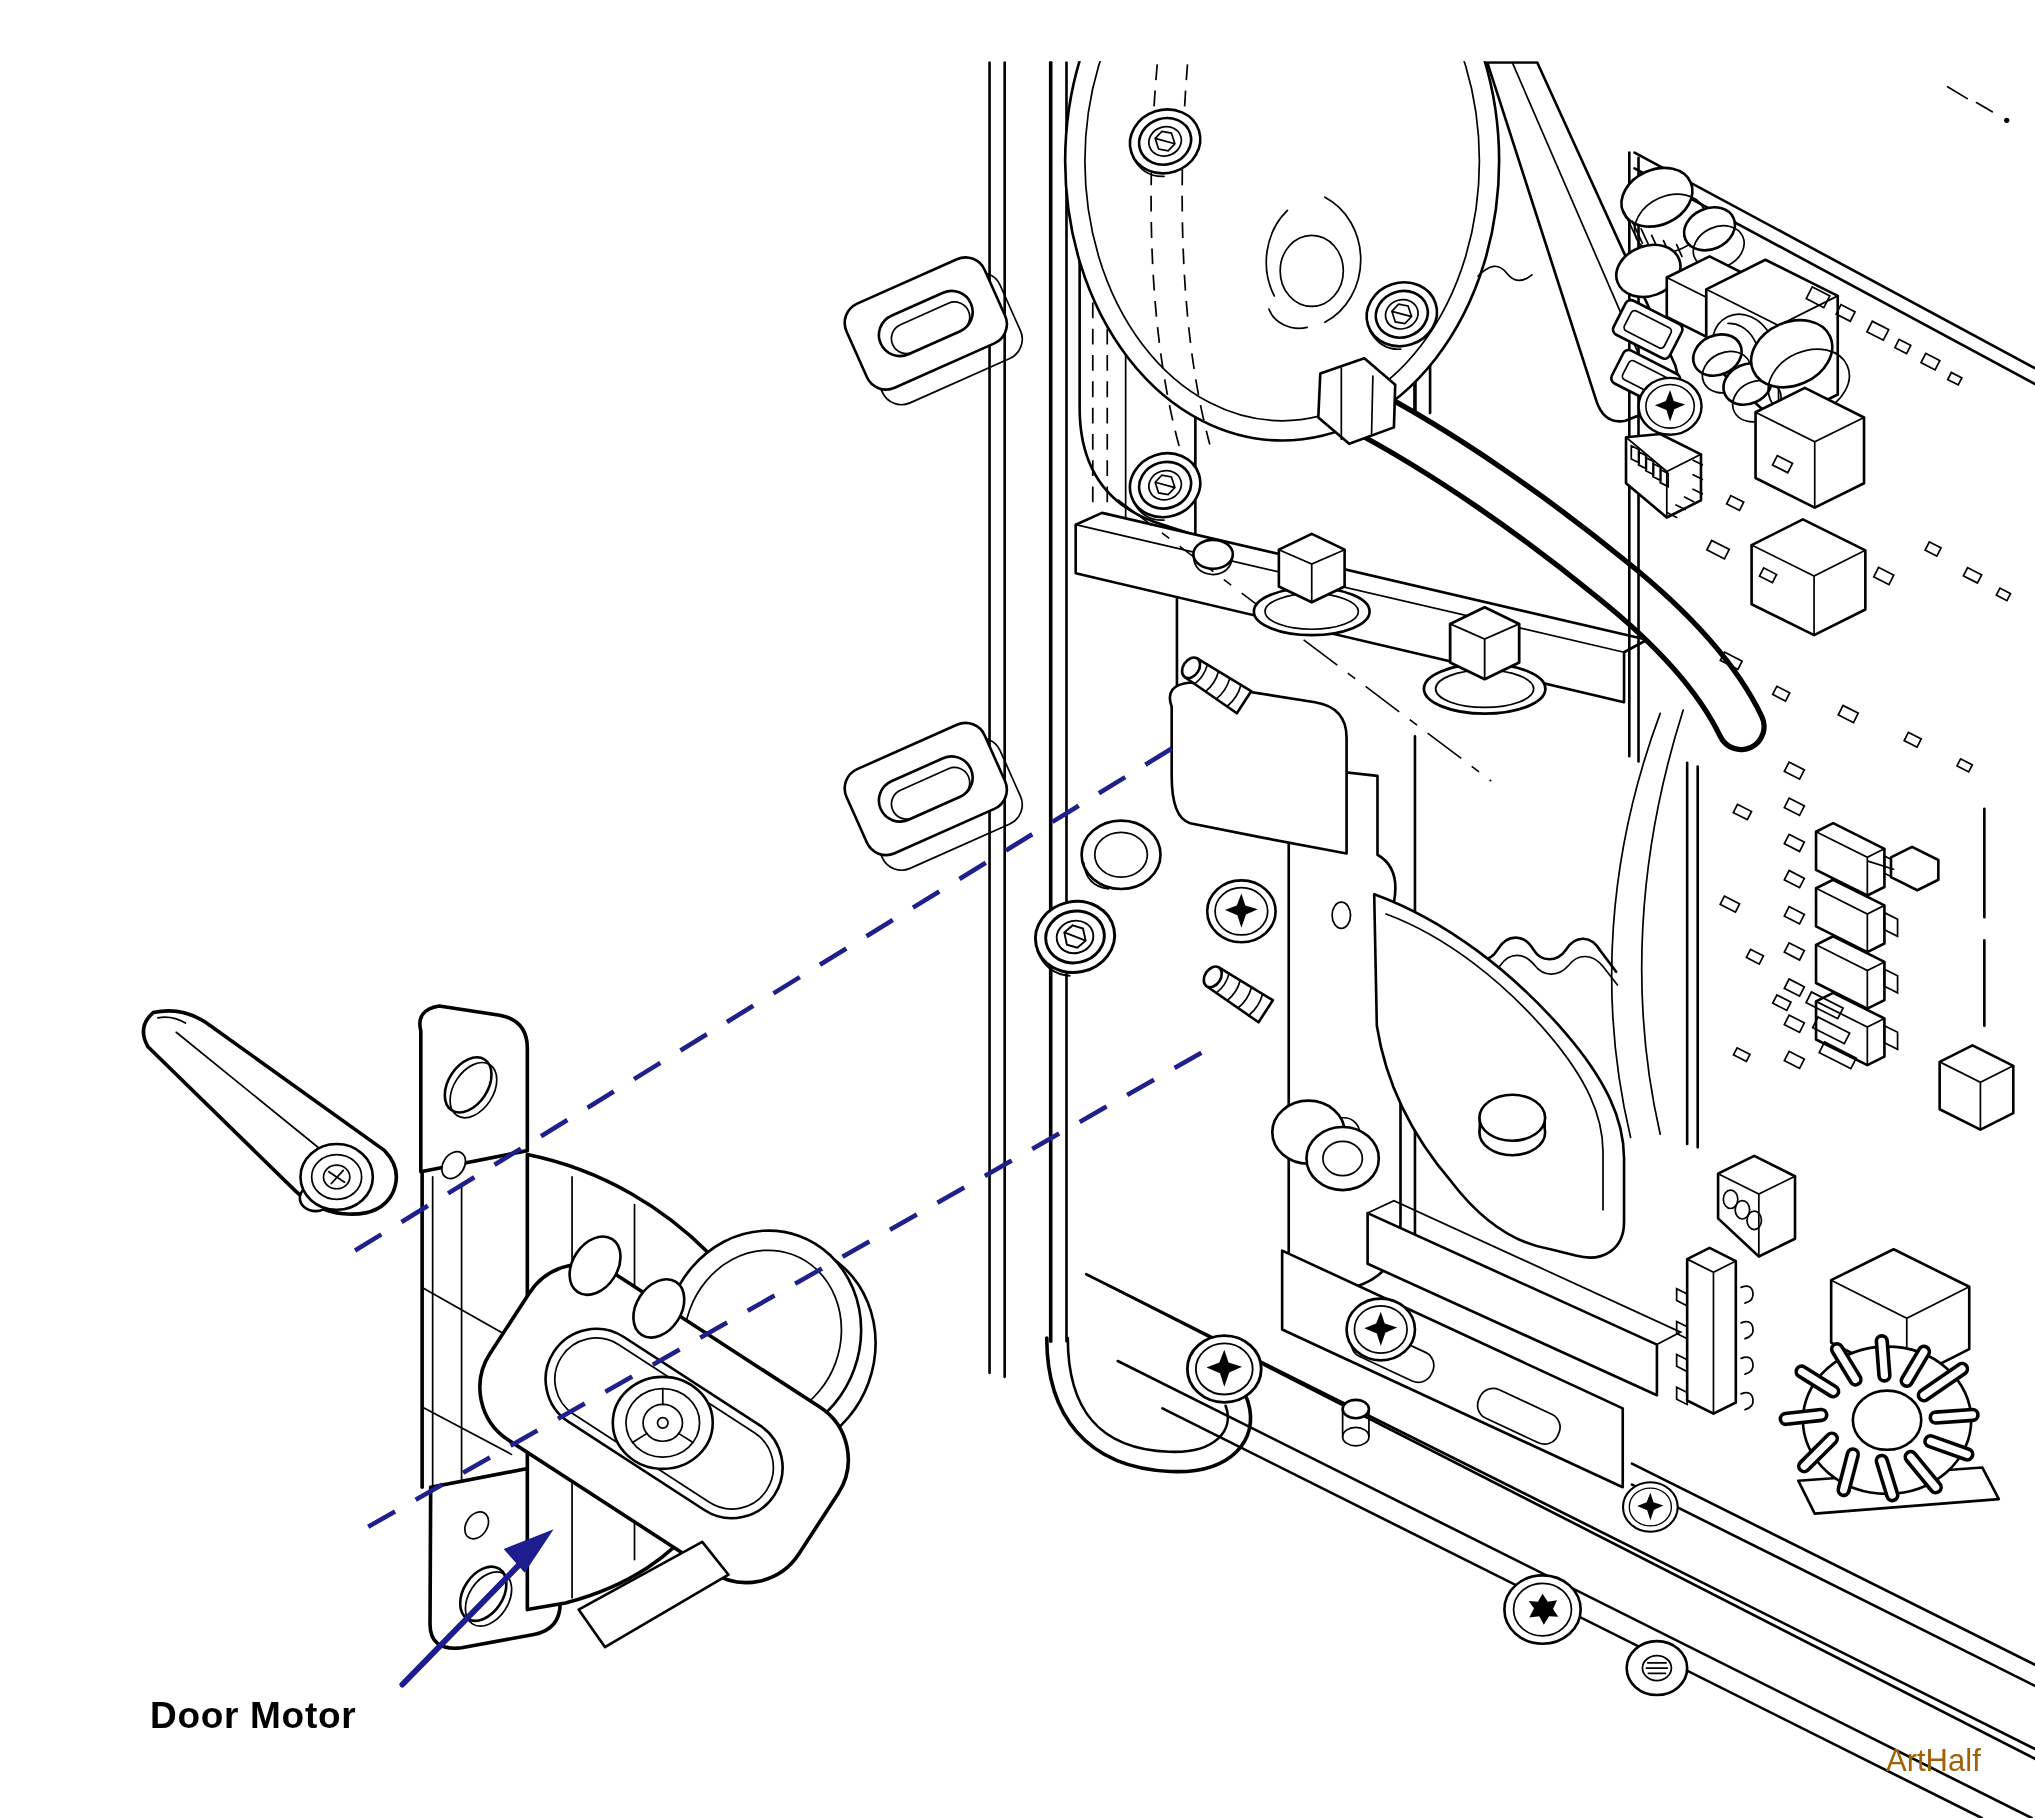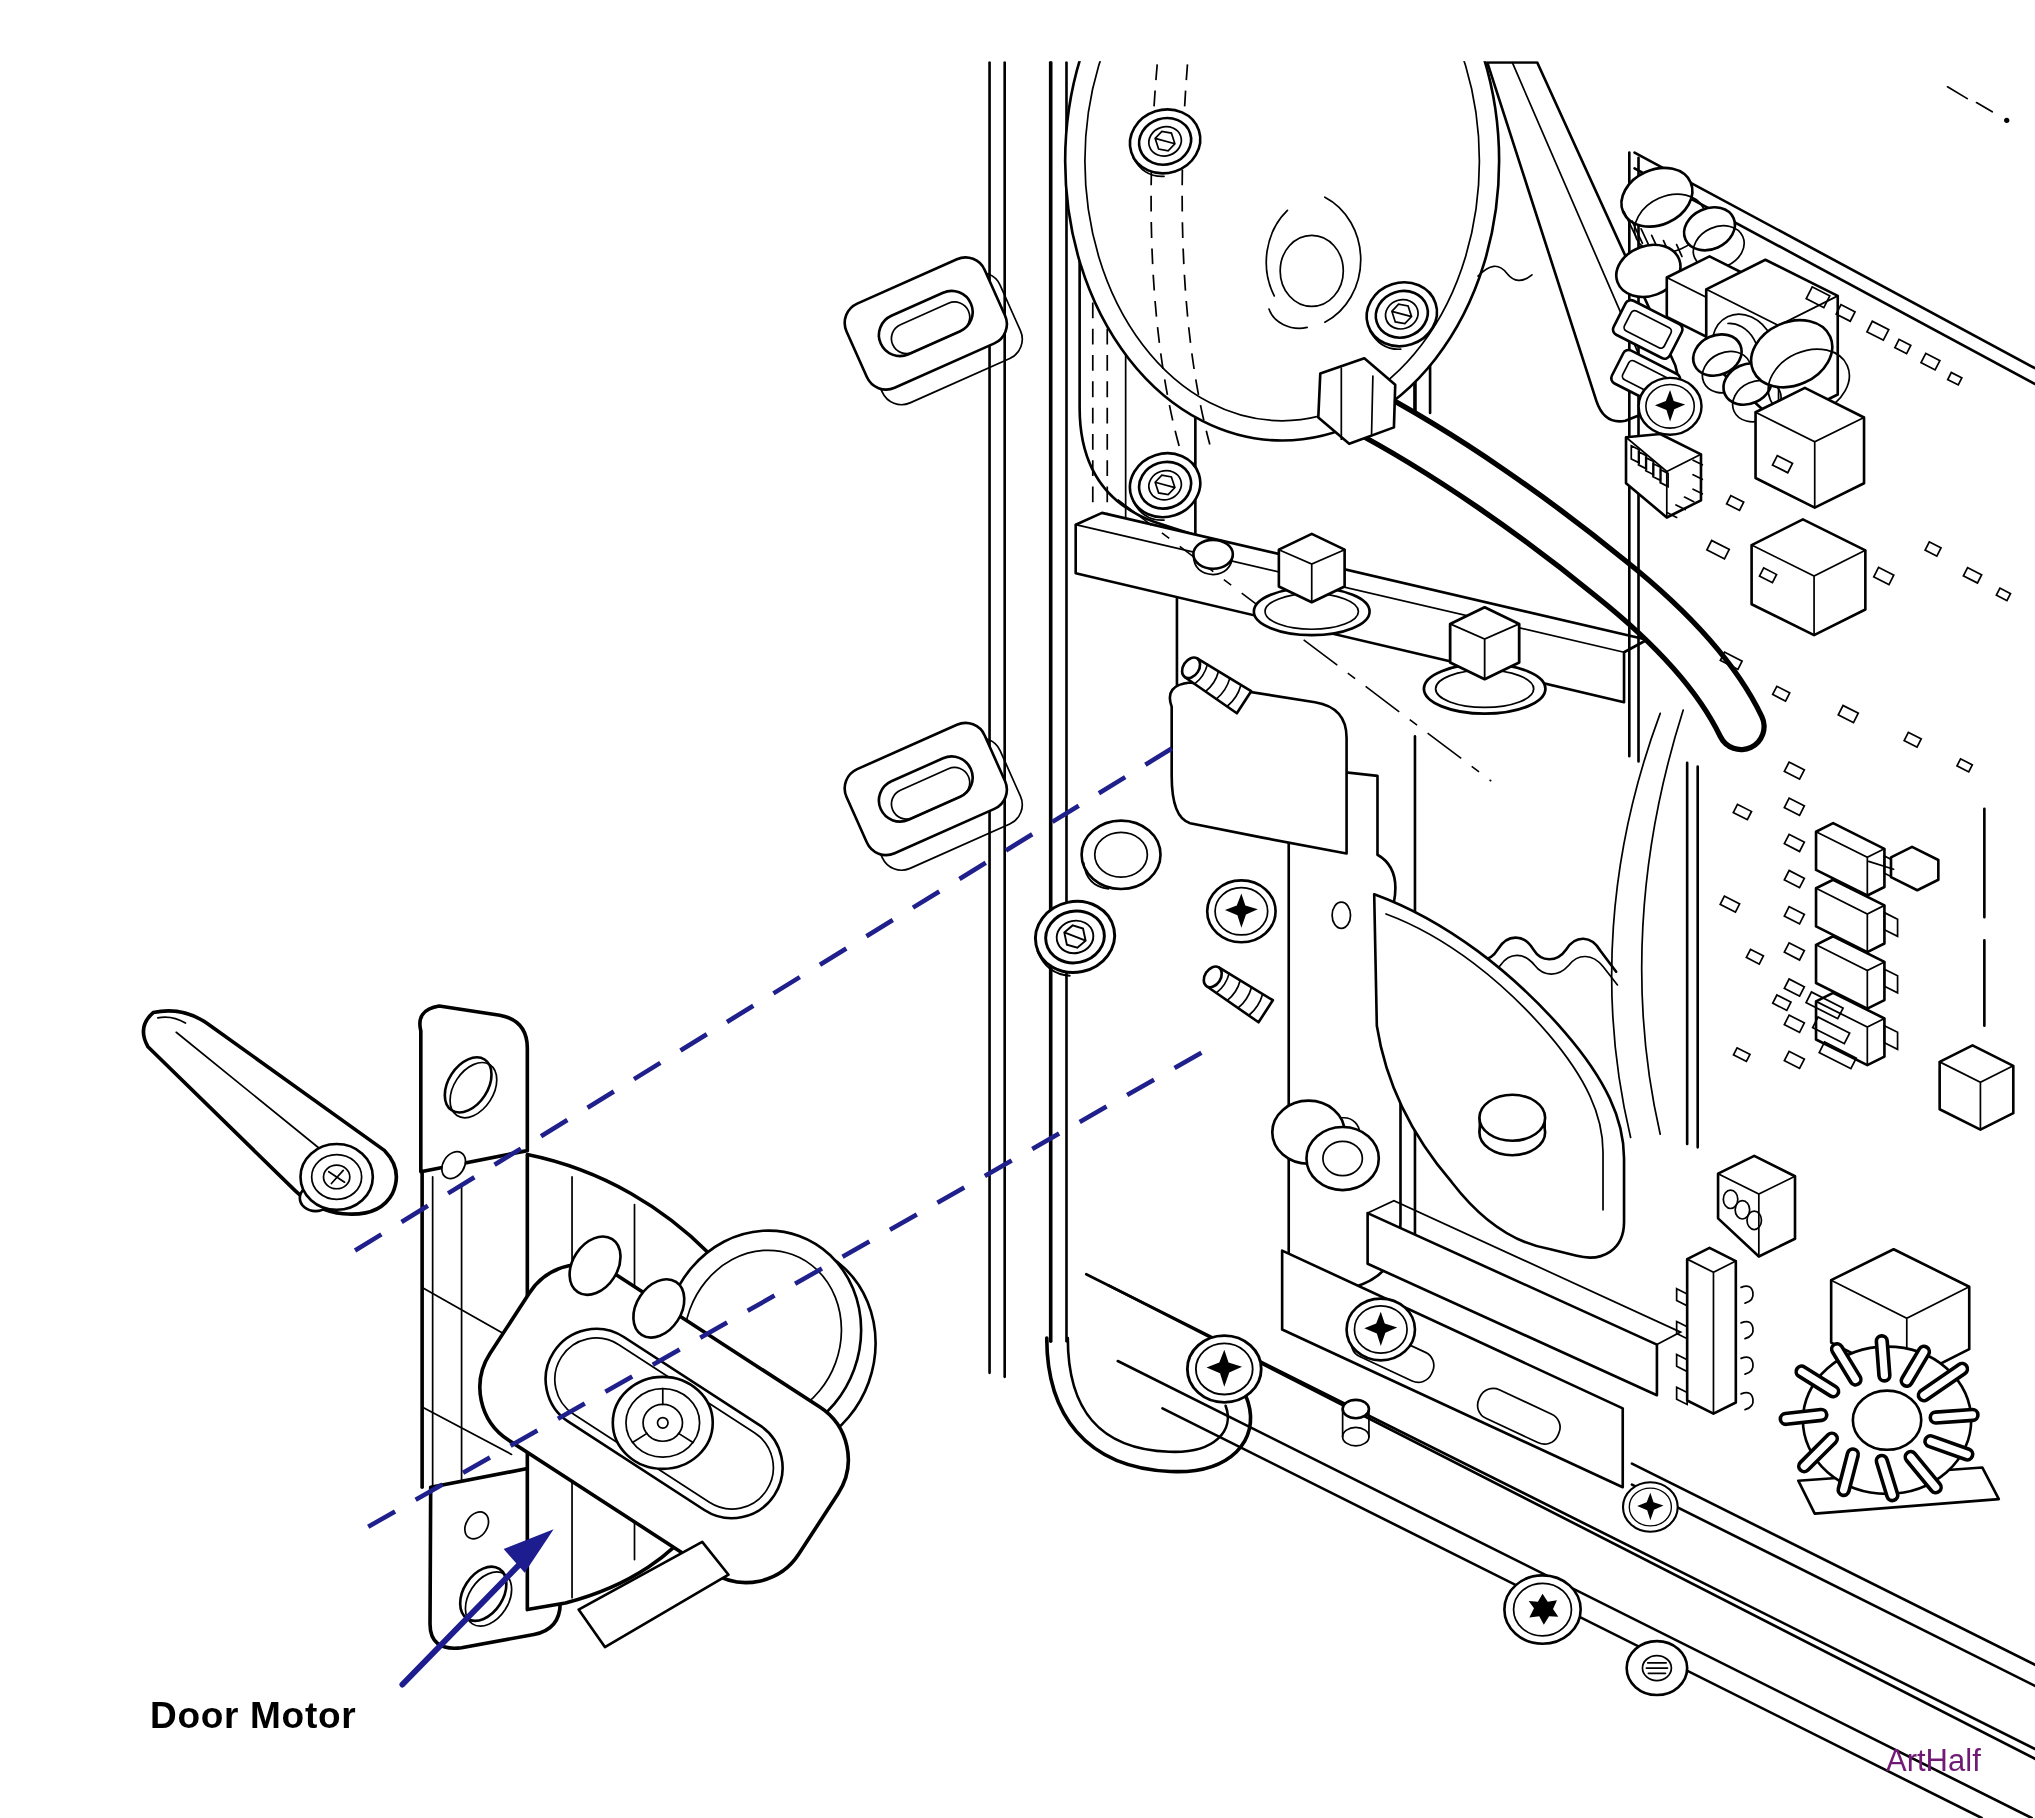--- a/index.html
+++ b/index.html
@@ -14,21 +14,21 @@
   svg .hw{stroke:#000;stroke-width:5.5;fill:#fff;stroke-linejoin:round;}
   svg .hd{stroke:#000;stroke-width:2.6;fill:none;stroke-dasharray:24 16;}
   svg .cl{stroke:#000;stroke-width:2.4;fill:none;stroke-dasharray:64 20 14 20;}
   svg .dash{stroke:#20208c;stroke-width:7;fill:none;stroke-dasharray:47 36;stroke-linecap:butt;}
   svg .navf{fill:#1d1d8f;stroke:none;}
   svg .navl{stroke:#1d1d8f;stroke-width:9;fill:none;stroke-linecap:round;}
   svg .blk{fill:#000;stroke:none;}
   .label{position:absolute;left:150px;top:1695px;font-size:37px;font-weight:600;
          color:#000;letter-spacing:0.7px;white-space:nowrap;}
   .watermark{position:absolute;left:1886px;top:1743px;font-size:31px;font-weight:400;
-         color:#701a75;white-space:nowrap;}
+         color:#a16207;white-space:nowrap;}
 </style>
 </head>
 <body>
 
 <div class="stage">
 <svg viewBox="0 0 3095 2765">
 
   <defs>
     <g id="sb">
       <ellipse rx="54" ry="48" class="w"></ellipse>

